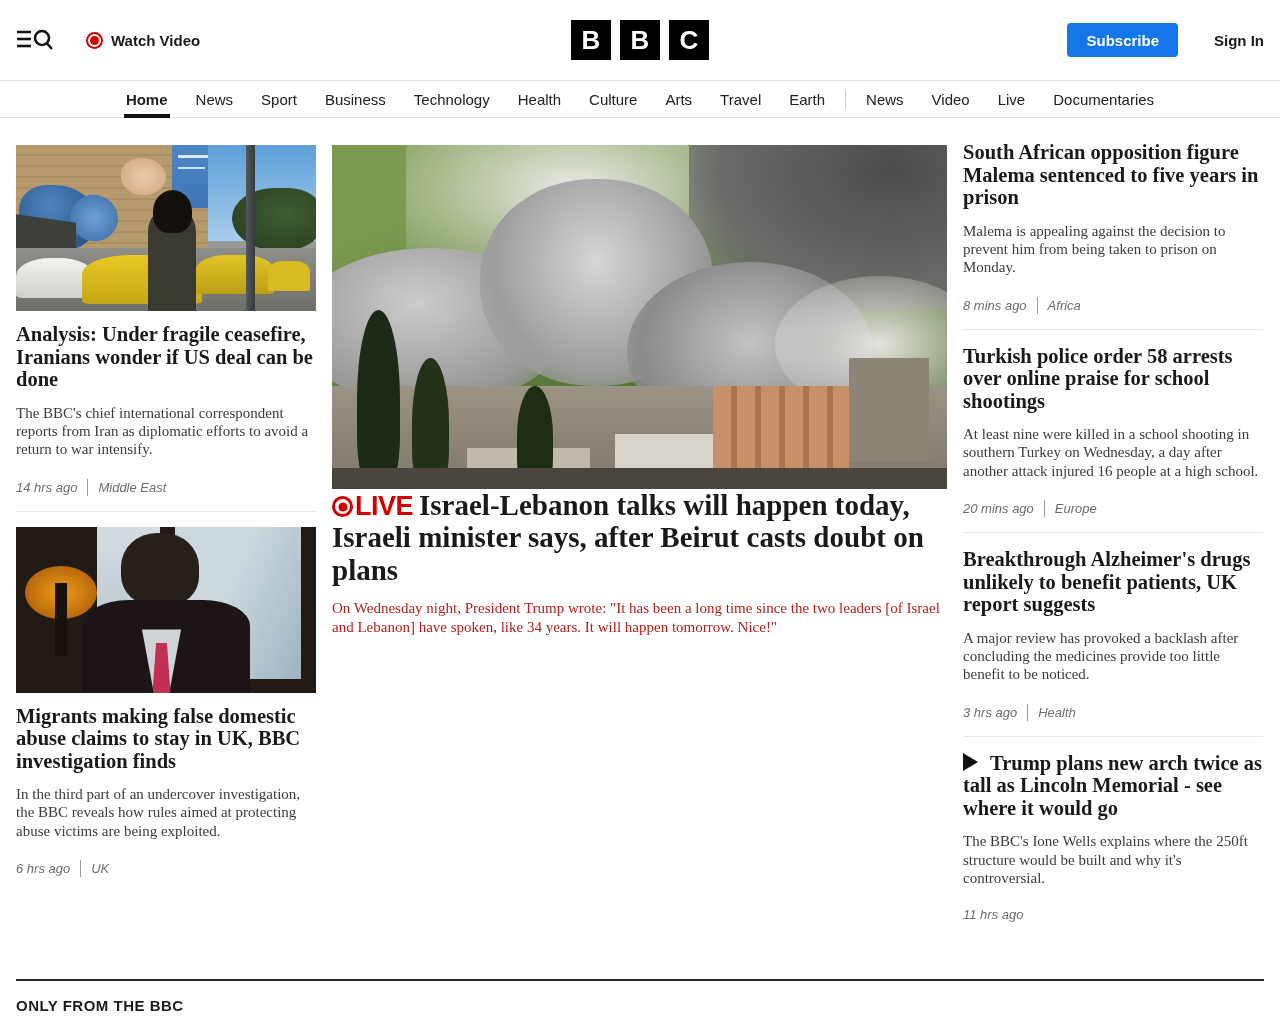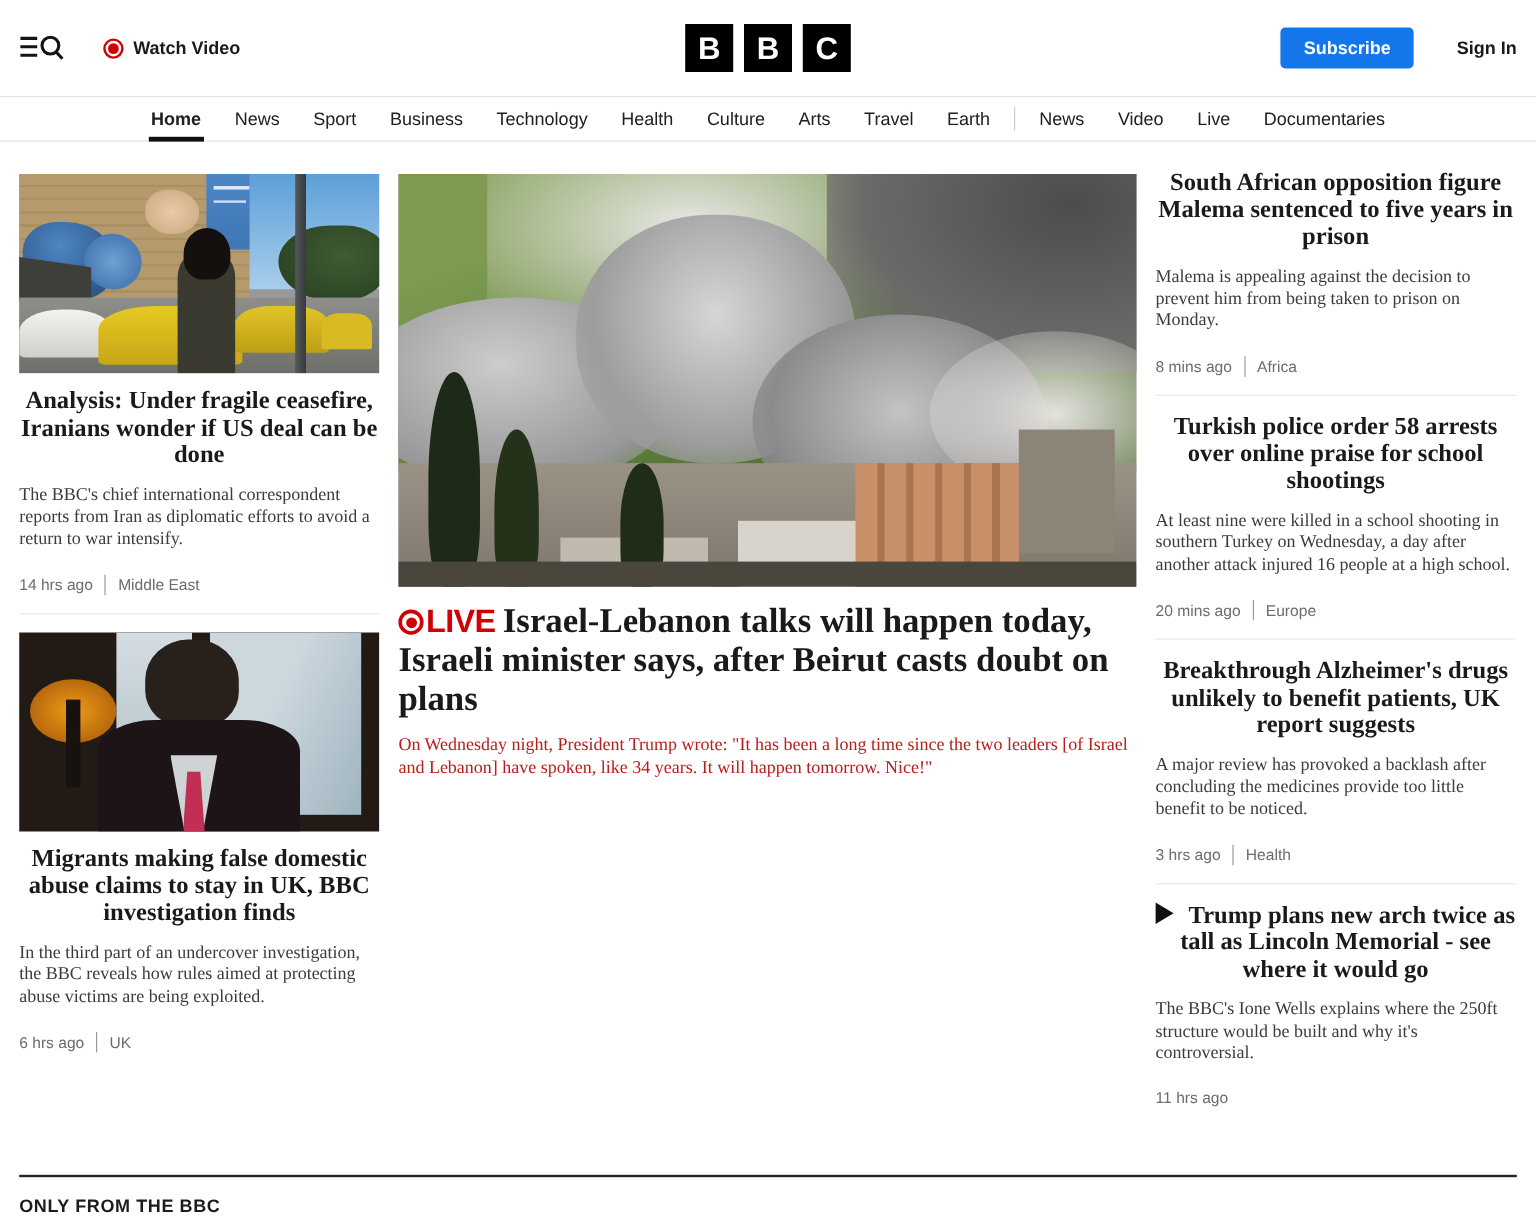--- a/index.html
+++ b/index.html
@@ -38,30 +38,30 @@
   
   .grid { display:grid; grid-template-columns:300px 615px 300px; column-gap:16px;
     padding:0 16px; margin-top:27px; }
 
   .thumb { display:block; position:relative; overflow:hidden; background:#999; }
   .thumb i { position:absolute; display:block; }
   .t-small { width:300px; height:166px; }
   .t-big { width:615px; height:344px; }
 
   h3.card-hl { font-family:"Liberation Serif", serif; font-weight:700; font-size:20.5px;
-    line-height:1.1; margin-top:12px; color:#1a1a1a; cursor:pointer;text-align:center; }
+    line-height:1.1; margin-top:12px; color:#1a1a1a; cursor:pointer; }
   p.card-sum { font-family:"Liberation Serif", serif; font-size:15px; line-height:1.22;
     color:#3b3b3b; margin-top:13px; }
-  .meta { display:flex; align-items:center; gap:10px; margin-top:20px; font-size:13px; color:#6c6c6c; }
+  .meta { display:flex; align-items:center; gap:10px; margin-top:20px; font-size:13px; color:#6c6c6c;font-style:italic; }
   .meta .vr { width:1px; height:17px; background:#9a9a9a; }
   hr.card-div { border:none; border-top:1px solid #e8e8e8; margin:15px 0 15px; }
 
   
   .main-hl { font-family:"Liberation Serif", serif; font-weight:700; font-size:29px;
-    line-height:1.12; margin-top:13px; cursor:pointer; }
+    line-height:1.12; cursor:pointer; }
   .live-ring { display:inline-block; width:21px; height:21px; border:3px solid var(--live-red);
     border-radius:50%; vertical-align:-2px; margin-right:2px; position:relative; }
   .live-ring i { position:absolute; left:50%; top:50%; transform:translate(-50%,-50%);
     width:9px; height:9px; background:var(--live-red); border-radius:50%; }
   .live-word { color:var(--live-red); font-family:"Liberation Sans", sans-serif;
     font-weight:700; font-size:27px; letter-spacing:-0.5px; margin-right:6px; }
   .main-sum { font-family:"Liberation Serif", serif; font-size:15px; line-height:1.25;
     color:#b91c1c; margin-top:13px; }
   .related { margin-top:56px; list-style:none; }
   .related li { position:relative; padding-left:24px; font-family:"Liberation Serif", serif;

